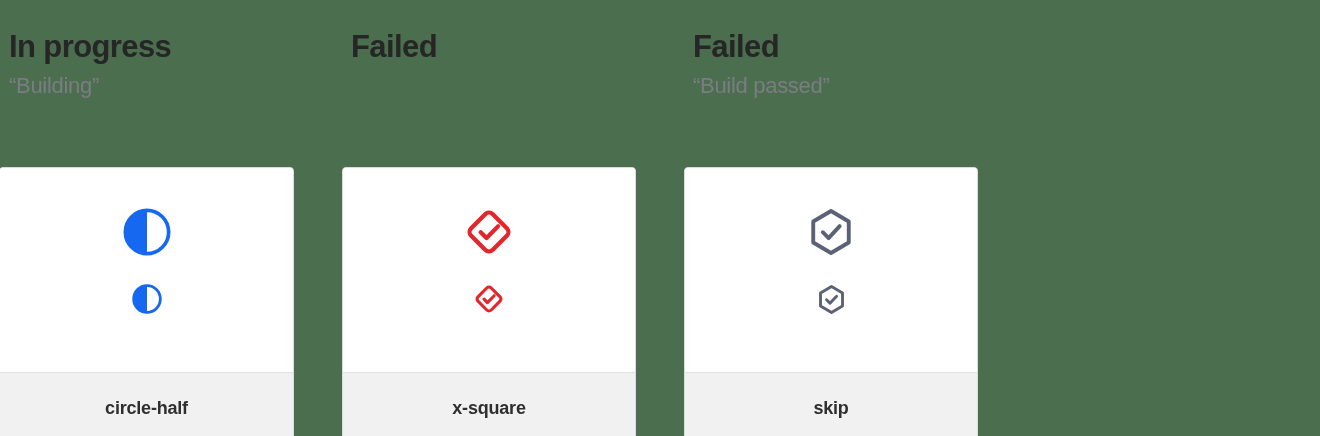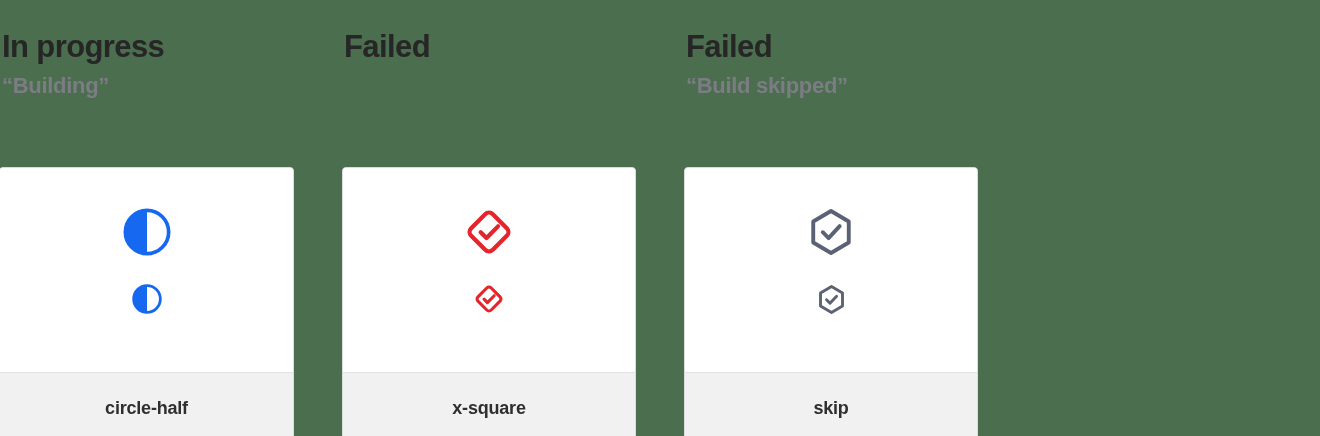--- a/index.html
+++ b/index.html
@@ -23,36 +23,36 @@
     column-gap: 48px;
     padding: 0 0 0 0;
   }
   .column {
     position: relative;
     display: flex;
     flex-direction: column;
   }
   .col-head {
     padding-top: 30px;
-    padding-left: 2px;
+    padding-left: 9px;
   }
   .col-title {
     font-family: "Liberation Sans", sans-serif;
     font-size: 31px;
     font-weight: bold;
     letter-spacing: -0.6px;
     color: #262626;
     line-height: 1.1;
     margin: 0;
     white-space: nowrap;
   }
   .col-sub {
     font-family: "Liberation Sans", sans-serif;
     font-size: 22px;
-    font-weight: bold;
+    font-weight: normal;
     letter-spacing: -0.3px;
     color: #7c7c84;
     margin: 9px 0 0 0;
     white-space: nowrap;
   }
   .card {
     position: absolute;
     top: 167px;
     bottom: -8px;
     left: 0;
@@ -160,21 +160,21 @@
       </div>
       <div class="card-foot">
         <span class="foot-label">x-square</span>
       </div>
     </div>
   </div>
 
   <div class="column">
     <div class="col-head">
       <div class="col-title">Failed</div>
-      <div class="col-sub">“Build skipped”</div>
+      <div class="col-sub">“Build passed”</div>
     </div>
     <div class="card">
       <div class="card-body">
         <div class="icon-slot big">
           <svg width="52" height="52" viewBox="0 0 24 24" aria-hidden="true">
             <path d="M12 2.3 L20.2 7.15 L20.2 16.85 L12 21.7 L3.8 16.85 L3.8 7.15 Z" fill="none" stroke="#5c6275" stroke-width="1.8" stroke-linejoin="round"></path>
             <path d="M8.2 12.1 L10.9 14.8 L16.0 9.3" fill="none" stroke="#5c6275" stroke-width="1.8" stroke-linecap="round" stroke-linejoin="round"></path>
           </svg>
         </div>
         <div class="icon-slot small">

